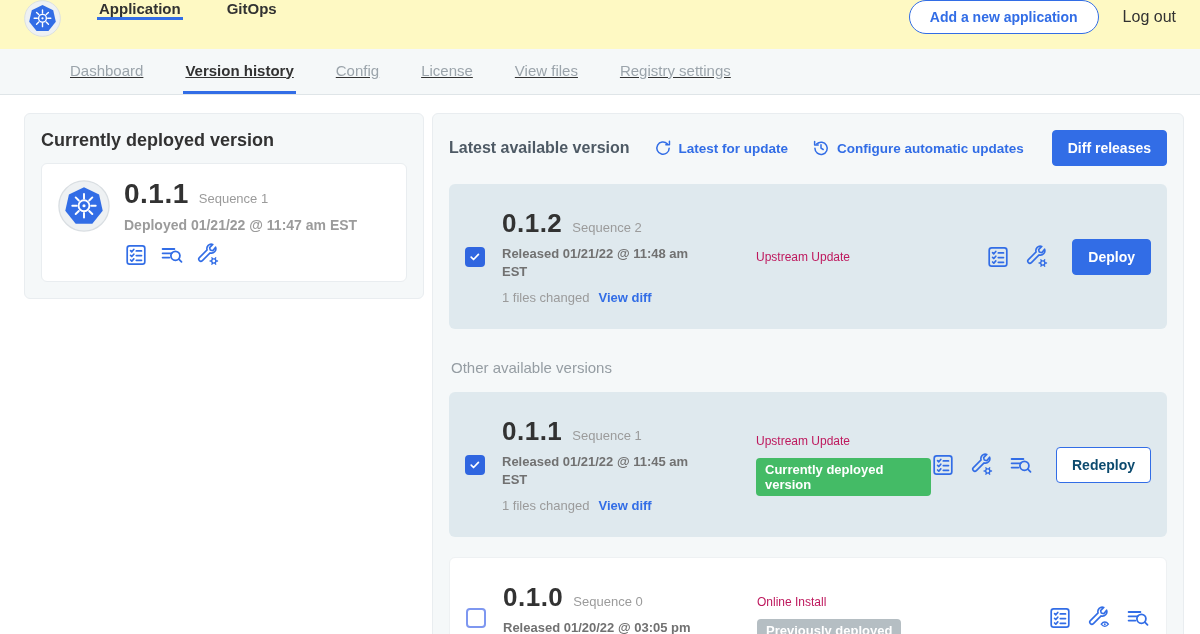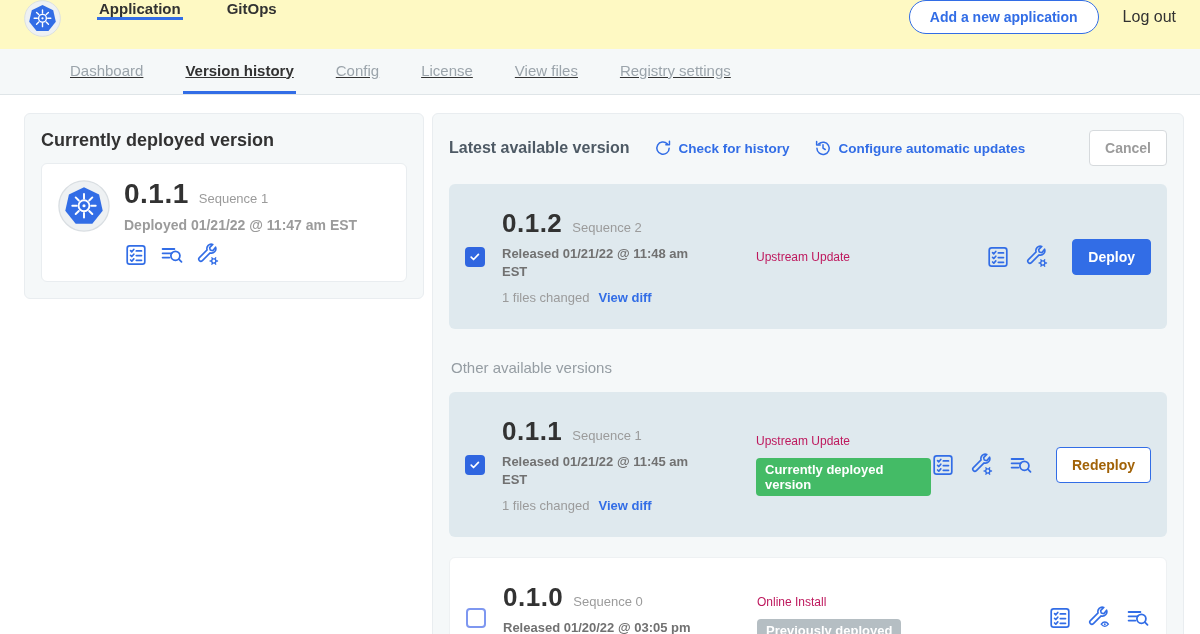--- a/index.html
+++ b/index.html
@@ -51,21 +51,21 @@
   .versions-card { flex:1; padding:16px; }
   .latest-header { display:flex; align-items:center; margin-bottom:18px; }
   .latest-title { font-size:16px; font-weight:600; color:#4e5a65; }
   .hdr-link { display:flex; align-items:center; gap:7px; margin-left:24px;
     color:#326de6; font-size:13.5px; font-weight:600; cursor:pointer; }
   .hdr-actions { margin-left:auto; display:flex; gap:12px; }
   .btn { font-family:inherit; font-size:14px; font-weight:bold; border-radius:4px;
     padding:9px 15px; cursor:pointer; }
   .btn-gray { background:#fff; border:1px solid #d6dadd; color:#9b9b9b; }
   .btn-blue { background:#326de6; border:1px solid #326de6; color:#fff; }
-  .btn-outline { background:#fff; border:1px solid #326de6; color:#a16207; }
+  .btn-outline { background:#fff; border:1px solid #326de6; color:#0c4a6e; }
 
   .other-title { font-size:15px; font-weight:normal; color:#959da3; margin:30px 0 16px 2px; }
 
   .vrow { display:flex; align-items:center; border-radius:6px; padding:24px 16px; }
   .vrow.hl { background:#dfe9ee; }
   .vrow.plain { background:#fff; border:1px solid #eef1f3; }
   .vrow + .vrow { margin-top:20px; }
 
   .cbx { width:20px; height:20px; border-radius:4px; flex:none; margin-right:17px;
     cursor:pointer; display:flex; align-items:center; justify-content:center; }
@@ -215,30 +215,30 @@
   </section>
 
   <section class="card versions-card">
 
     <div class="latest-header">
       <span class="latest-title">Latest available version</span>
       <span class="hdr-link">
         <svg class="ic-sm" viewBox="0 0 24 24">
             <use href="#i-refresh"></use>
           </svg>
-        <span>Check for history</span>
+        <span>Latest for update</span>
       </span>
       <span class="hdr-link">
         <svg class="ic-sm" viewBox="0 0 24 24">
             <use href="#i-autoupdate"></use>
           </svg>
         <span>Configure automatic updates</span>
       </span>
       <span class="hdr-actions">
-        <button class="btn btn-gray">Cancel</button>
+        <button class="btn btn-blue">Diff releases</button>
       </span>
     </div>
 
     <div class="vrow hl">
       <span class="cbx on">
         <svg viewBox="0 0 20 20">
             <use href="#i-check"></use>
           </svg>
       </span>
       <div class="vcol">

